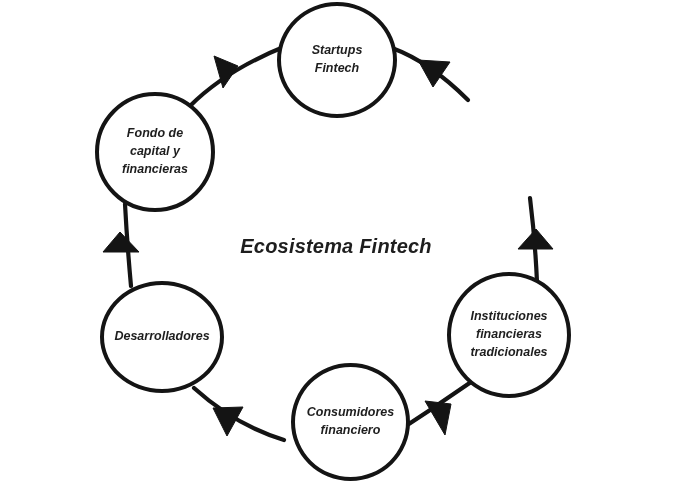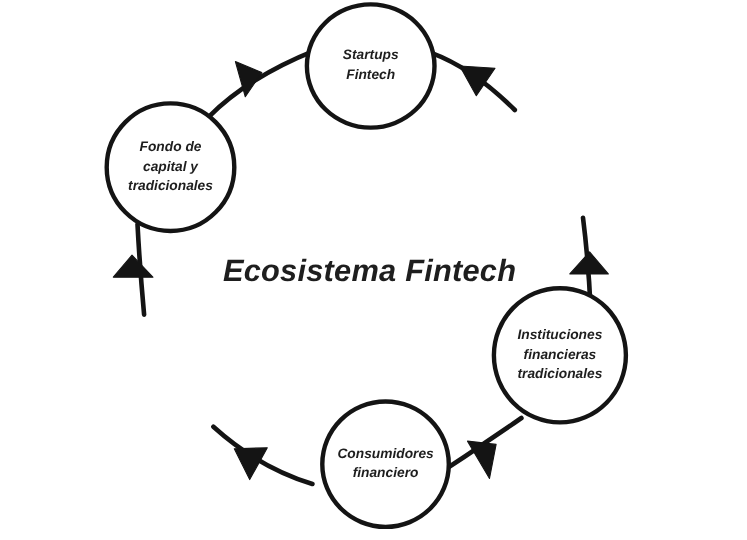--- a/index.html
+++ b/index.html
@@ -31,29 +31,29 @@
     padding:6px;
   }
   .node .lbl{
     font-style:italic;font-weight:700;
     font-size:12.5px;line-height:1.42;
     color:var(--text);
     white-space:pre-line;
   }
   .n-startups{left:277px;top:2px;width:120px;height:116px;}
   .n-gobierno{left:441px;top:89px;width:116px;height:117px;}
-  .n-instituciones{left:447px;top:260px;width:124px;height:126px;}
+  .n-instituciones{left:447px;top:272px;width:124px;height:126px;}
   .n-consumidores{left:291px;top:363px;width:119px;height:118px;}
   .n-desarrolladores{left:100px;top:281px;width:124px;height:112px;}
   .n-fondo{left:95px;top:92px;width:120px;height:120px;}
   .title{
     position:absolute;left:336px;top:246px;
     transform:translate(-50%,-50%);
     font-style:italic;font-weight:700;
-    font-size:28px;color:var(--text);
+    font-size:20px;color:var(--text);
     letter-spacing:.2px;
     z-index:3;white-space:nowrap;
   }
 </style>
 </head>
 <body>
 
 <div class="canvas">
 
   <svg class="links" width="679" height="491" viewBox="0 0 679 491" xmlns="http://www.w3.org/2000/svg">
@@ -83,22 +83,25 @@
     <span class="lbl">Instituciones
 financieras
 tradicionales</span>
   </div>
 
   <div class="node n-consumidores">
     <span class="lbl">Consumidores
 financiero</span>
   </div>
 
+  <div class="node n-desarrolladores">
+    <span class="lbl">Desarrolladores</span>
+  </div>
 
   <div class="node n-fondo">
     <span class="lbl">Fondo de
 capital y
-tradicionales</span>
+financieras</span>
   </div>
 
   <div class="title">Ecosistema Fintech</div>
 
 </div>
 
 </body></html>

